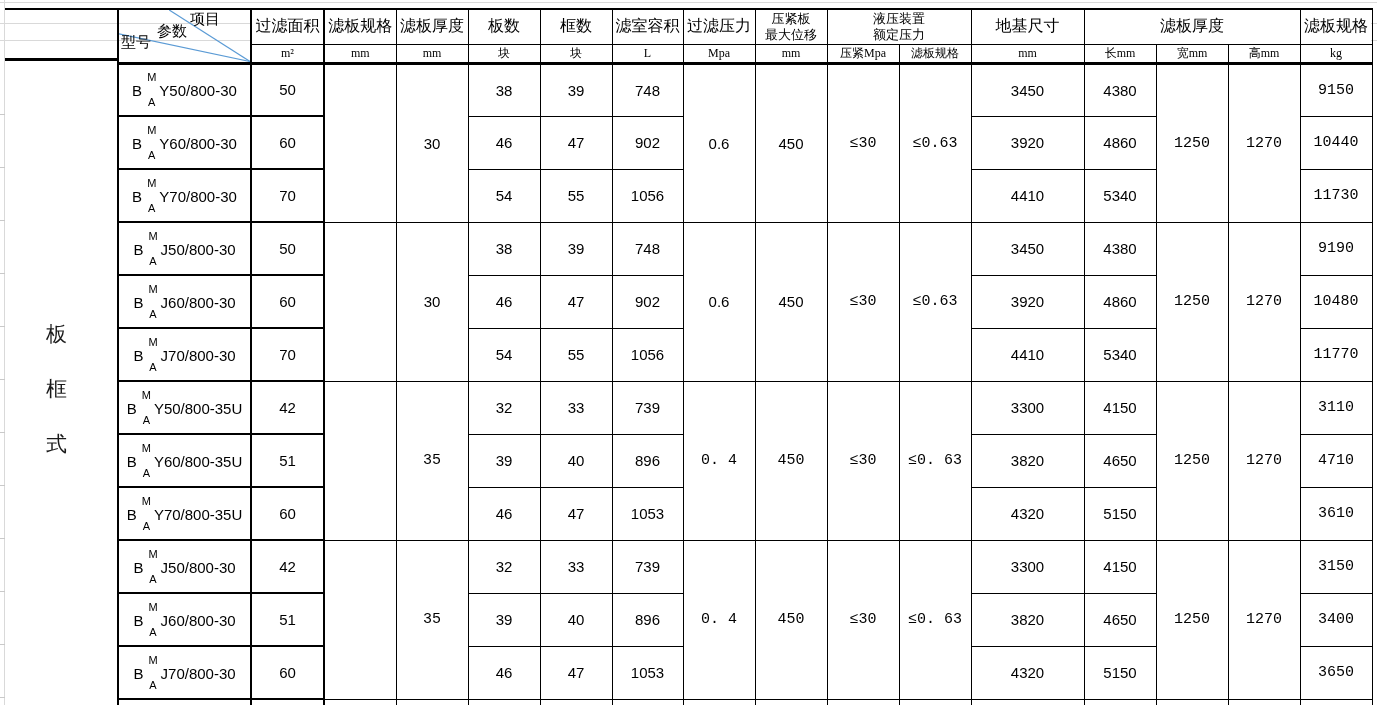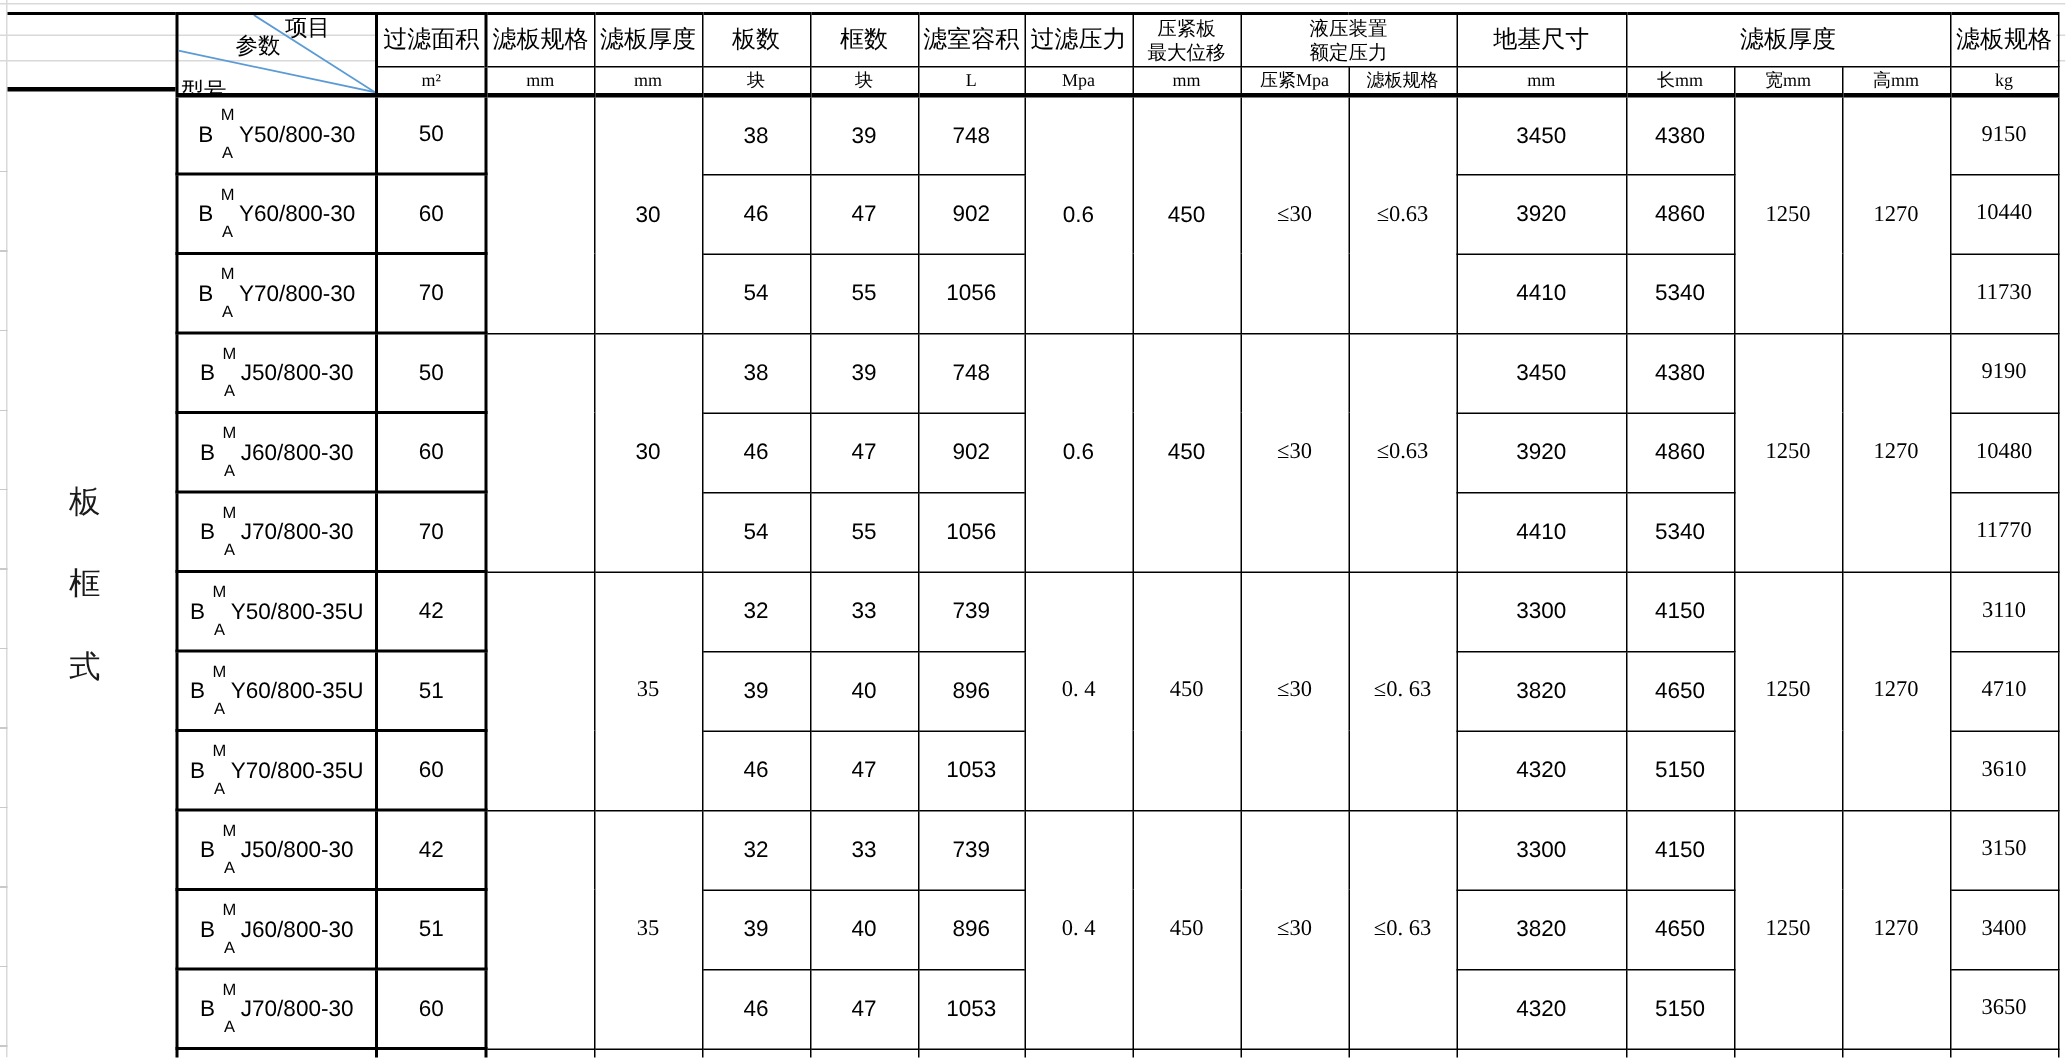--- a/index.html
+++ b/index.html
@@ -18,31 +18,31 @@
   
   #tbl{position:absolute;left:117px;top:8px}
   table{border-collapse:collapse;table-layout:fixed;width:1254px}
   td{border:1px solid #000;text-align:center;vertical-align:middle;padding:0;
      font-size:15px;background:transparent;overflow:hidden}
   tr.h1{height:35px}
   tr.h2{height:17px}
   tr.dr{height:53px}
   tr.pr{height:7px}
   tr.h1 td{border-top-width:2px}
-  .sr{font-family:Liberation Serif, serif}
+  .sr{font-family:Liberation Mono, monospace}
   .hd{font-family:"Liberation Serif",serif;font-size:16px}
   .hd2{font-family:"Liberation Serif",serif;font-size:13px;line-height:1.25}
   .un{font-family:"Liberation Serif",serif;font-size:12px;border-bottom-width:3px}
   .r2{border-right-width:2px}
   .dg{border-left-width:2px;border-right-width:2px;border-bottom-width:3px;position:relative;padding:4px}
   .dg svg{position:absolute;left:0;top:0;width:100%;height:100%}
   .dgl{position:absolute;font-family:"Liberation Serif",serif;font-size:15px;line-height:1.1;white-space:nowrap}
   .dgl.t{left:71px;top:1px}
   .dgl.m{left:38px;top:13px}
-  .dgl.b{left:2px;top:43px}
+  .dgl.b{left:2px;top:24px}
   .md{border-width:2px;white-space:nowrap}
   .ar{border-right-width:2px;border-top-width:2px;border-bottom-width:2px}
   .mstk{display:inline-flex;flex-direction:column;justify-content:space-between;height:36px;
         font-size:11px;line-height:1;margin:0 3px 0 5px;vertical-align:middle}
   .mpre,.mnm{vertical-align:middle;font-size:15px}
   .pr td{border-bottom-width:0}
   .mdp{border-left-width:2px;border-right-width:2px}
   .arp{border-right-width:2px}
 </style>
 </head>

